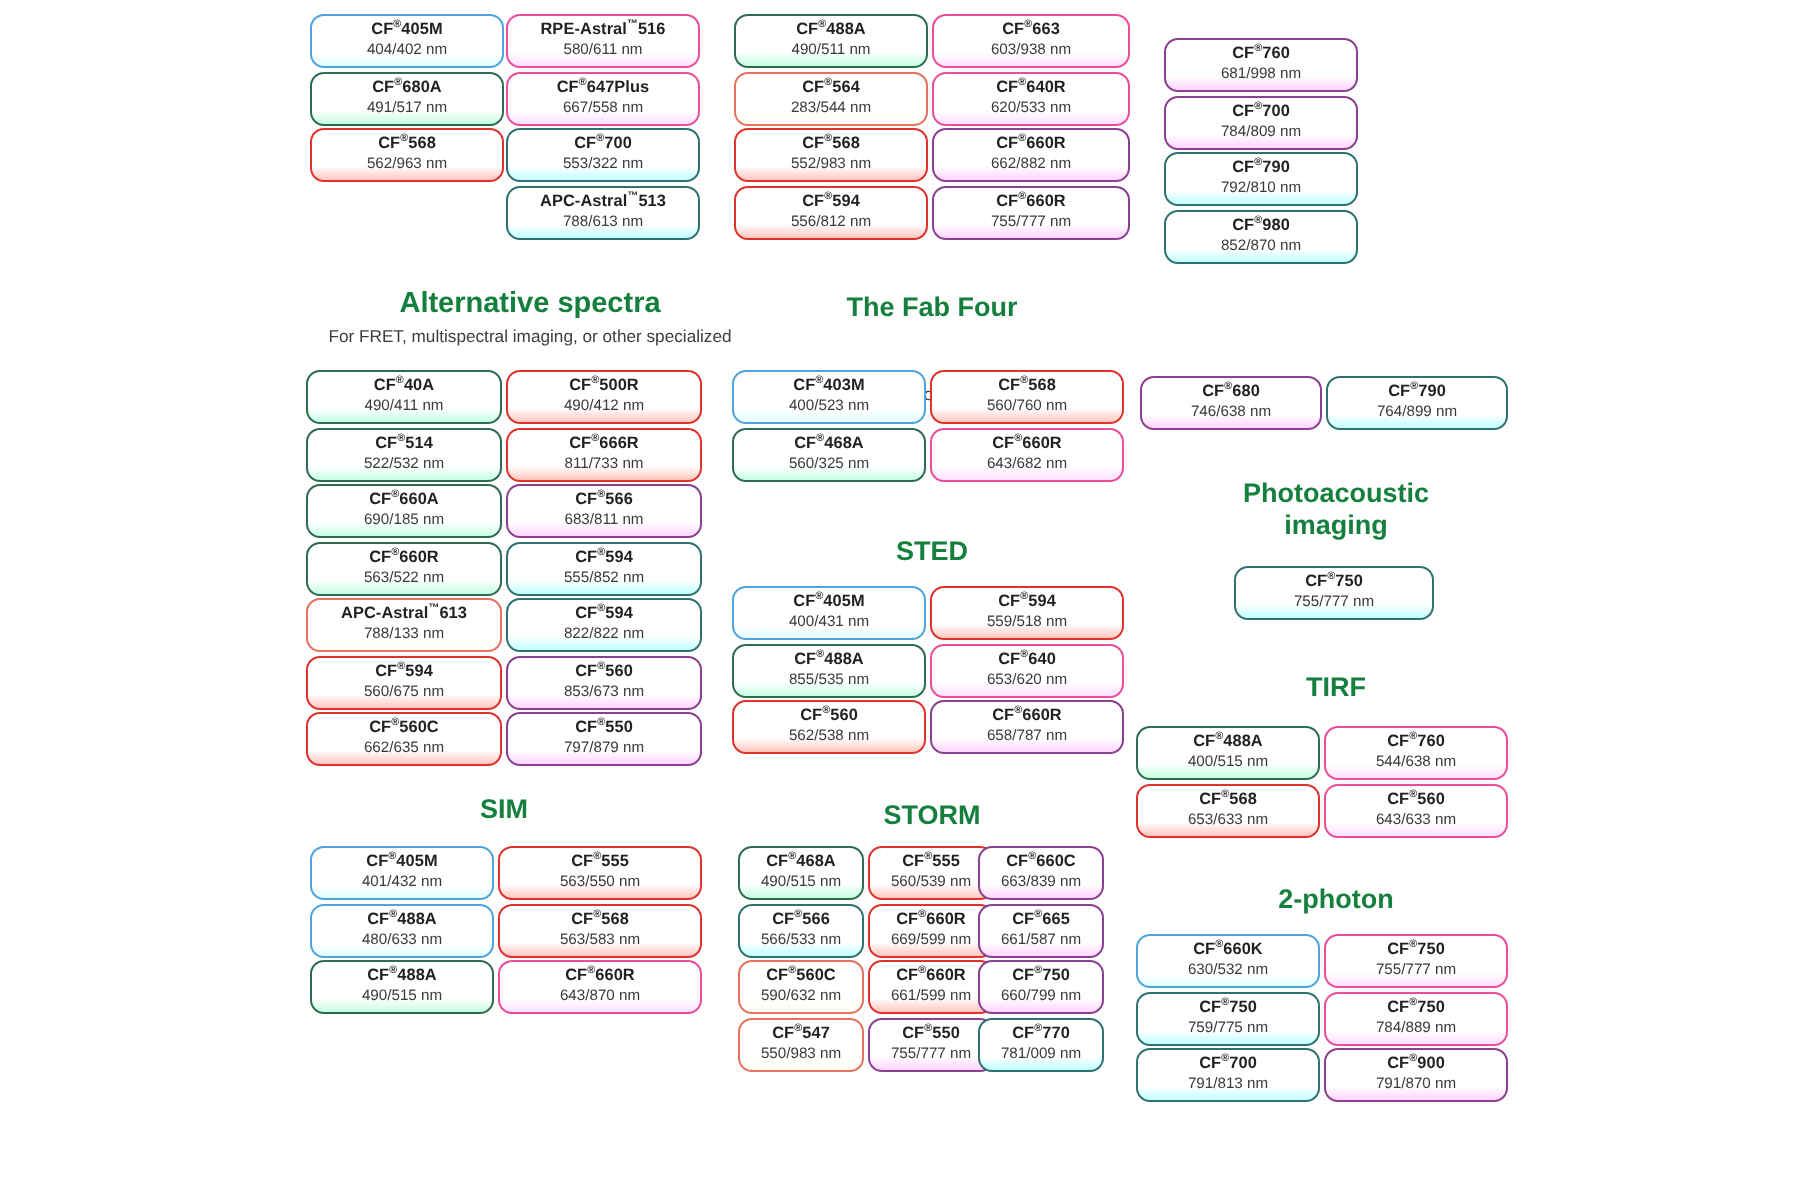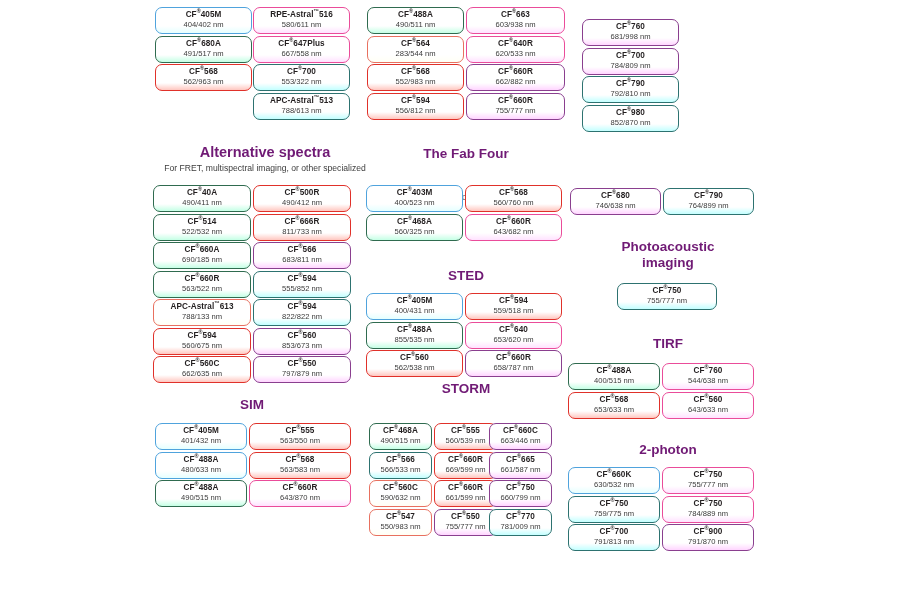--- a/index.html
+++ b/index.html
@@ -51,21 +51,21 @@
   .chip .sup {
     font-size: 5.4px;
     vertical-align: super;
     line-height: 0;
     font-weight: bold;
   }
   
   .sec-title {
     position: absolute;
     font-weight: bold;
-    color: #701a75;
+    color: #15803d;
     text-align: center;
     white-space: nowrap;
   }
   .sec-sub {
     position: absolute;
     font-size: 8.6px;
     color: #3c3c3c;
     text-align: center;
     white-space: nowrap;
   }
@@ -92,21 +92,21 @@
     <span>Photoacoustic</span><br>
     <span>imaging</span>
   </div>
 
   <div class="sec-title t-md" style="left:583px; top:336px; width:170px;">TIRF</div>
 
   <div class="sec-title t-md" style="left:583px; top:442px; width:170px;">2-photon</div>
 
   <div class="sec-title t-md" style="left:152px; top:397px; width:200px;">SIM</div>
 
-  <div class="sec-title t-md" style="left:366px; top:381px; width:200px;">STORM</div>
+  <div class="sec-title t-md" style="left:366px; top:400px; width:200px;">STORM</div>
 
   <div id="chip-layer">
       <div class="chip" style="left: 155px; top: 7px; width: 97px; height: 27px; border-color: rgb(79, 163, 221); background: linear-gradient(rgb(255, 255, 255) 0%, rgb(255, 255, 255) 72%, rgb(229, 255, 255) 100%);">
         <div class="nm-name"><span>CF</span><span class="sup">®</span><span>405M</span></div>
         <div class="nm-spec">404/402 nm</div>
       </div>
       <div class="chip" style="left: 155px; top: 35.5px; width: 97px; height: 27px; border-color: rgb(47, 107, 79); background: linear-gradient(rgb(255, 255, 255) 0%, rgb(255, 255, 255) 72%, rgb(197, 255, 229) 100%);">
         <div class="nm-name"><span>CF</span><span class="sup">®</span><span>680A</span></div>
         <div class="nm-spec">491/517 nm</div>
       </div>
@@ -377,21 +377,21 @@
       <div class="chip" style="left: 434px; top: 480px; width: 63px; height: 27px; border-color: rgb(224, 49, 42); background: linear-gradient(rgb(255, 255, 255) 0%, rgb(255, 255, 255) 72%, rgb(255, 199, 192) 100%);">
         <div class="nm-name"><span>CF</span><span class="sup">®</span><span>660R</span></div>
         <div class="nm-spec">661/599 nm</div>
       </div>
       <div class="chip" style="left: 434px; top: 508.5px; width: 63px; height: 27px; border-color: rgb(138, 63, 143); background: linear-gradient(rgb(255, 255, 255) 0%, rgb(255, 255, 255) 72%, rgb(255, 213, 255) 100%);">
         <div class="nm-name"><span>CF</span><span class="sup">®</span><span>550</span></div>
         <div class="nm-spec">755/777 nm</div>
       </div>
       <div class="chip" style="left: 489px; top: 423px; width: 63px; height: 27px; border-color: rgb(138, 63, 143); background: linear-gradient(rgb(255, 255, 255) 0%, rgb(255, 255, 255) 72%, rgb(255, 213, 255) 100%);">
         <div class="nm-name"><span>CF</span><span class="sup">®</span><span>660C</span></div>
-        <div class="nm-spec">663/446 nm</div>
+        <div class="nm-spec">663/839 nm</div>
       </div>
       <div class="chip" style="left: 489px; top: 451.5px; width: 63px; height: 27px; border-color: rgb(138, 63, 143); background: linear-gradient(rgb(255, 255, 255) 0%, rgb(255, 255, 255) 72%, rgb(255, 213, 255) 100%);">
         <div class="nm-name"><span>CF</span><span class="sup">®</span><span>665</span></div>
         <div class="nm-spec">661/587 nm</div>
       </div>
       <div class="chip" style="left: 489px; top: 480px; width: 63px; height: 27px; border-color: rgb(138, 63, 143); background: linear-gradient(rgb(255, 255, 255) 0%, rgb(255, 255, 255) 72%, rgb(255, 213, 255) 100%);">
         <div class="nm-name"><span>CF</span><span class="sup">®</span><span>750</span></div>
         <div class="nm-spec">660/799 nm</div>
       </div>
       <div class="chip" style="left: 489px; top: 508.5px; width: 63px; height: 27px; border-color: rgb(45, 114, 112); background: linear-gradient(rgb(255, 255, 255) 0%, rgb(255, 255, 255) 72%, rgb(195, 255, 255) 100%);">

